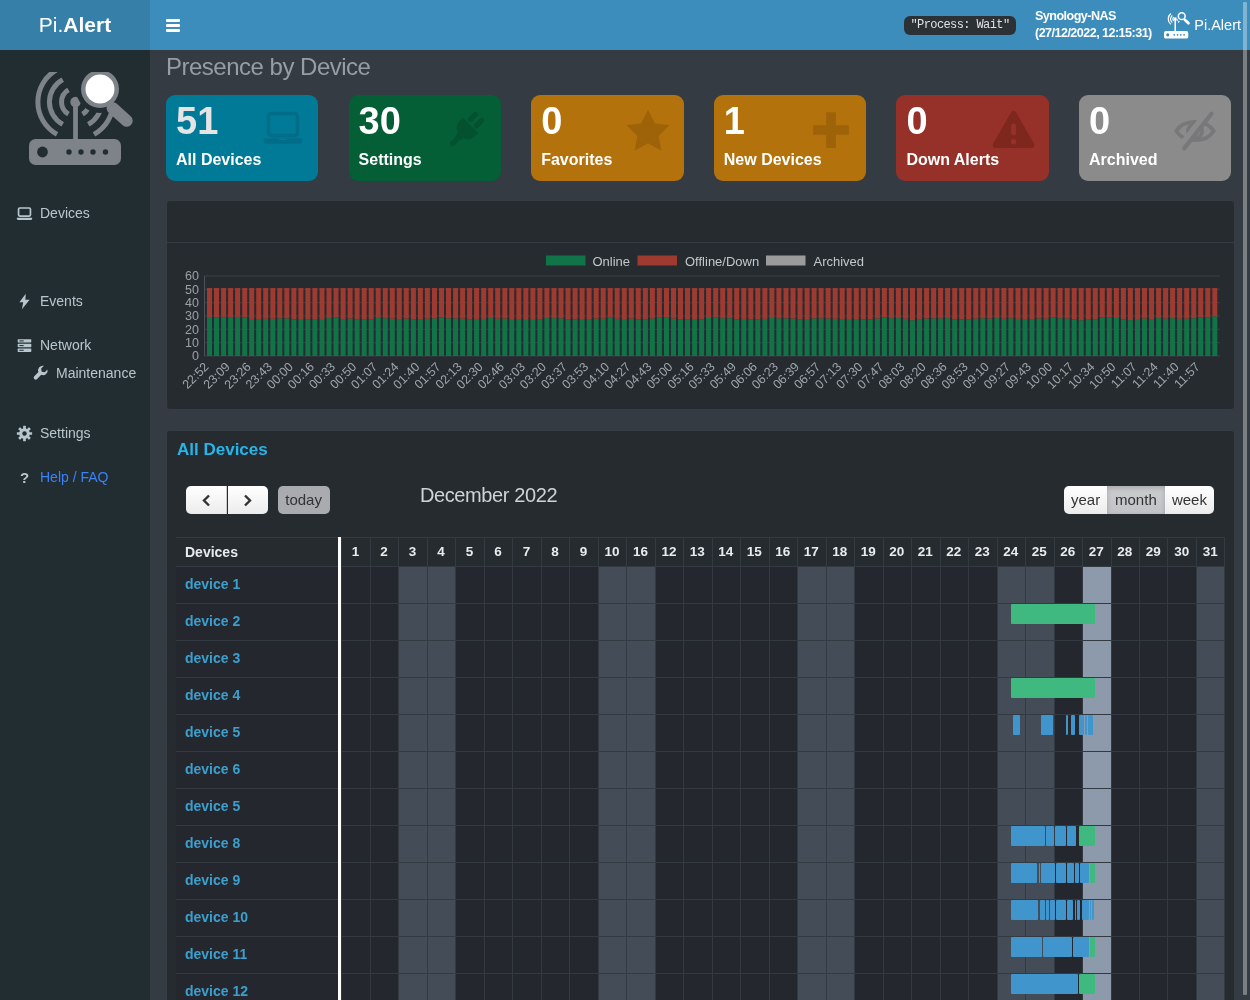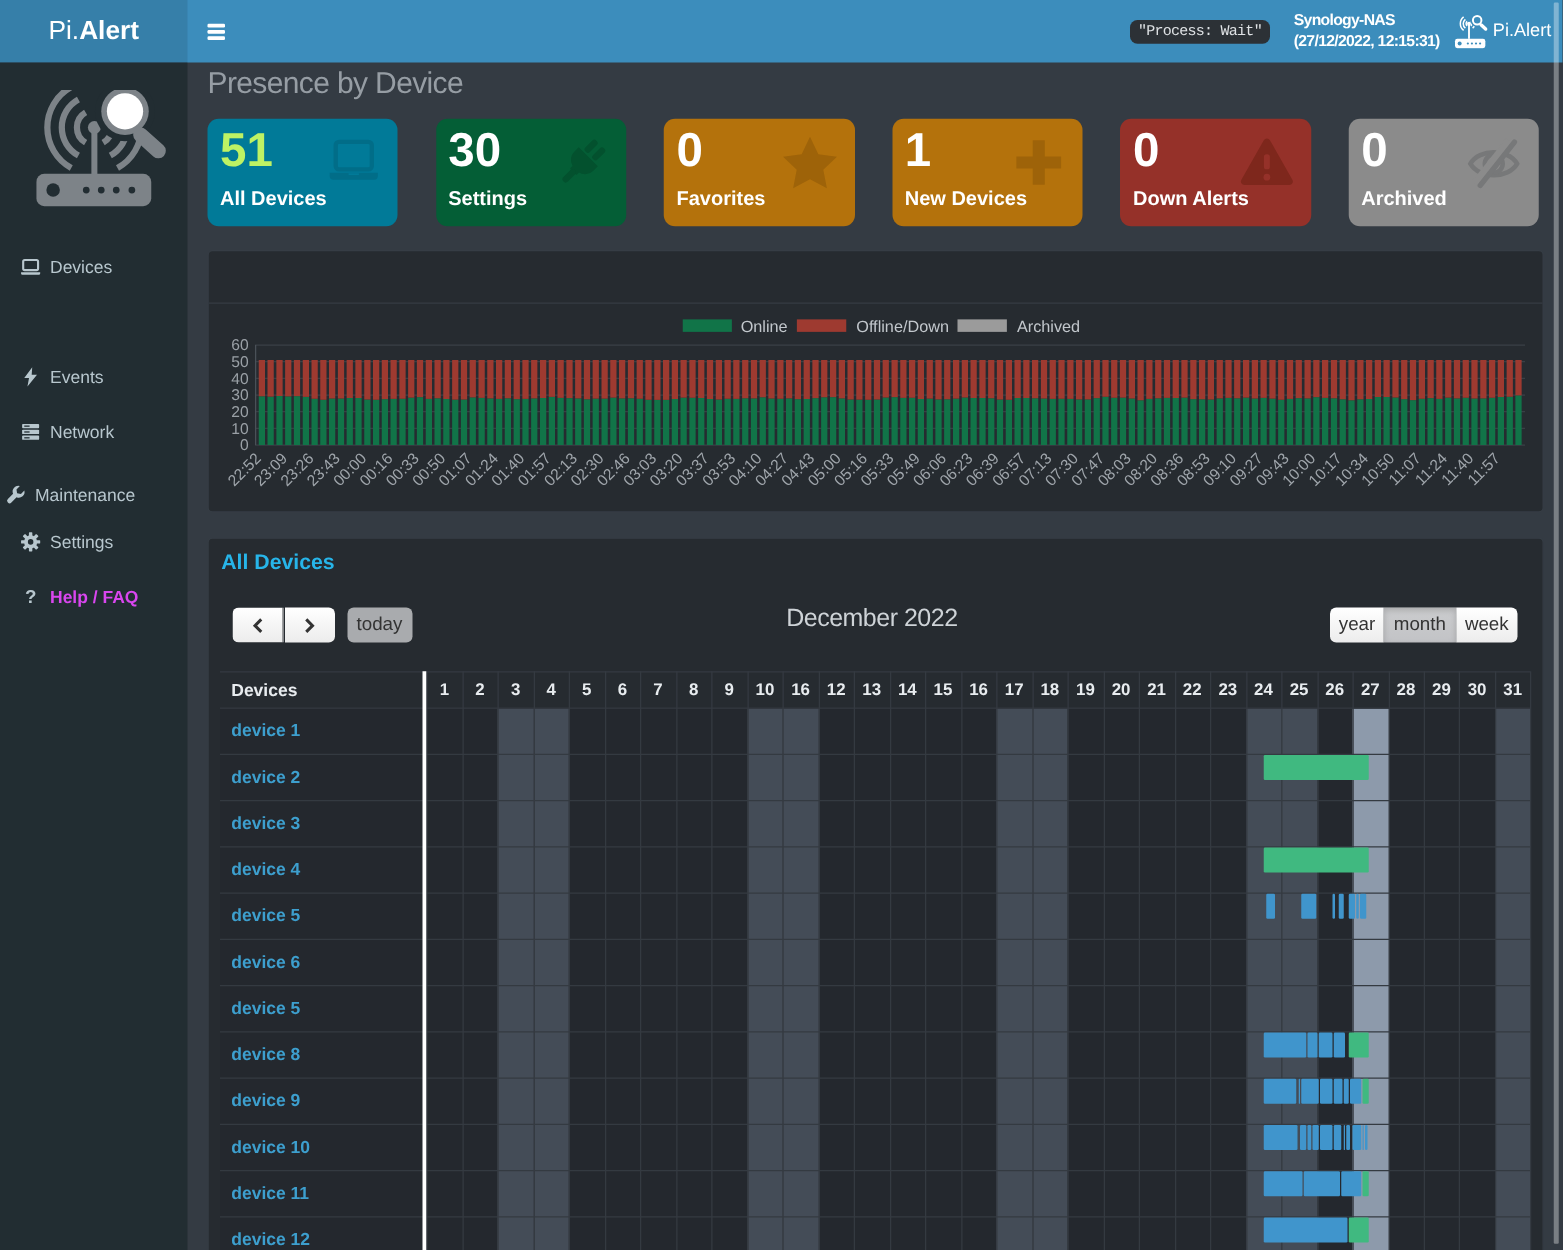--- a/index.html
+++ b/index.html
@@ -109,21 +109,21 @@
       <span style="color:#b8c7ce;font-weight:normal">Network</span>
     </div>
     <div class="sbitem" style="top:229px;padding-left:16px">
       <span class="sbicon">
         <svg viewBox="0 0 20 20" width="17" height="17">
           <path d="M11.5 1 L4 11 h4.5 L7 19 L16 8 h-5 z" fill="#b8c7ce"></path>
         </svg>
       </span>
       <span style="color:#b8c7ce;font-weight:normal">Events</span>
     </div>
-    <div class="sbitem" style="top:324px;padding-left:4px">
+    <div class="sbitem" style="top:301px;padding-left:32px">
       <span class="sbicon">
         <svg viewBox="0 0 20 20" width="17" height="17">
           <path d="M18.2 5.2 a5.4 5.4 0 0 1 -7.3 6.4 L6 16.5 a2.3 2.3 0 0 1 -3.3 -3.3 L7.6 8.3 a5.4 5.4 0 0 1 6.4 -7.3 L10.8 4.2 l0.6 3.6 3.6 0.6 z" fill="#b8c7ce"></path>
         </svg>
       </span>
       <span style="color:#b8c7ce;font-weight:normal">Maintenance</span>
     </div>
     <div class="sbitem" style="top:361px;padding-left:16px">
       <span class="sbicon">
         <svg viewBox="0 0 20 20" width="17" height="17">
@@ -142,26 +142,26 @@
           </g>
           <circle cx="10" cy="10" r="2.6" fill="#222d32"></circle>
         </svg>
       </span>
       <span style="color:#b8c7ce;font-weight:normal">Settings</span>
     </div>
     <div class="sbitem" style="top:405px;padding-left:16px">
       <span class="sbicon">
         <div style="font-weight:bold;font-size:15px;color:#b8c7ce;width:17px;text-align:center">?</div>
       </span>
-      <span style="color:#d946ef;font-weight:bold">Help / FAQ</span>
+      <span style="color:#3b82f6;font-weight:normal">Help / FAQ</span>
     </div>
 </div>
 <div class="h1">Presence by Device</div>
 <div class="card" style="left:166.0px;background:#017a98">
-    <div class="cnum" style="color:#bef264">51</div>
+    <div class="cnum" style="color:#e5e5e5">51</div>
     <div class="clab">All Devices</div>
     <div class="cicon"><svg viewBox="0 0 64 64" width="44" height="44">
         <rect x="11" y="8" width="42" height="32" rx="4" fill="none" stroke="#016d88" stroke-width="5"></rect>
         <path d="M4 44 h56 v3.5 a4.5 4.5 0 0 1 -4.5 4.5 h-47 a4.5 4.5 0 0 1 -4.5 -4.5 z M26 44.5 h12 v2 h-12 z" fill="#016d88" fill-rule="evenodd"></path>
       </svg></div>
   </div>
 <div class="card" style="left:348.6px;background:#045e36">
     <div class="cnum" style="color:#fff">30</div>
     <div class="clab">Settings</div>
     <div class="cicon"><svg viewBox="0 0 64 64" width="46" height="46">
@@ -574,21 +574,21 @@
 <div class="panel" style="top:430px;height:570px;border-bottom:none;border-radius:4px 4px 0 0">
   <div class="abs" style="left:10px;top:9px;font-size:17px;font-weight:bold;color:#27b5e9">All Devices</div>
 </div>
 <div class="btn" style="left:186.3px;top:486px;width:40.7px;border-radius:5px 0 0 5px;border-right:1px solid #ccc"><svg width="10" height="13" viewBox="0 0 10 13" style="margin-top:7.5px">
       <path d="M8 1.5 L3 6.5 L8 11.5" stroke="#333" stroke-width="2.4" fill="none"></path>
     </svg></div>
 <div class="btn" style="left:227.6px;top:486px;width:40.7px;border-radius:0 5px 5px 0"><svg width="10" height="13" viewBox="0 0 10 13" style="margin-top:7.5px">
       <path d="M2 1.5 L7 6.5 L2 11.5" stroke="#333" stroke-width="2.4" fill="none"></path>
     </svg></div>
 <div class="btn gray" style="left:277.6px;top:486px;width:52px;border-radius:5px">today</div>
-<div class="abs" style="left:400px;top:484px;width:595px;text-align:center;font-size:20px;letter-spacing:-0.4px;color:#ced3d7">December 2022</div>
+<div class="abs" style="left:420px;top:484px;width:595px;font-size:20px;letter-spacing:-0.4px;color:#ced3d7">December 2022</div>
 <div class="btn" style="left:1064.3px;top:486px;width:42.6px;border-radius:5px 0 0 5px">year</div>
 <div class="btn active" style="left:1106.9px;top:486px;width:58px">month</div>
 <div class="btn" style="left:1164.9px;top:486px;width:49.1px;border-radius:0 5px 5px 0">week</div>
 <div class="abs" style="left:176.0px;top:566px;width:1048.4px;height:434px;background:#24282e"></div>
 <div class="abs" style="left:398.3px;top:567px;width:28.5px;height:433px;background:#444c57"></div>
 <div class="abs" style="left:426.8px;top:567px;width:28.5px;height:433px;background:#444c57"></div>
 <div class="abs" style="left:597.7px;top:567px;width:28.5px;height:433px;background:#444c57"></div>
 <div class="abs" style="left:626.2px;top:567px;width:28.5px;height:433px;background:#444c57"></div>
 <div class="abs" style="left:797.1px;top:567px;width:28.5px;height:433px;background:#444c57"></div>
 <div class="abs" style="left:825.6px;top:567px;width:28.5px;height:433px;background:#444c57"></div>

